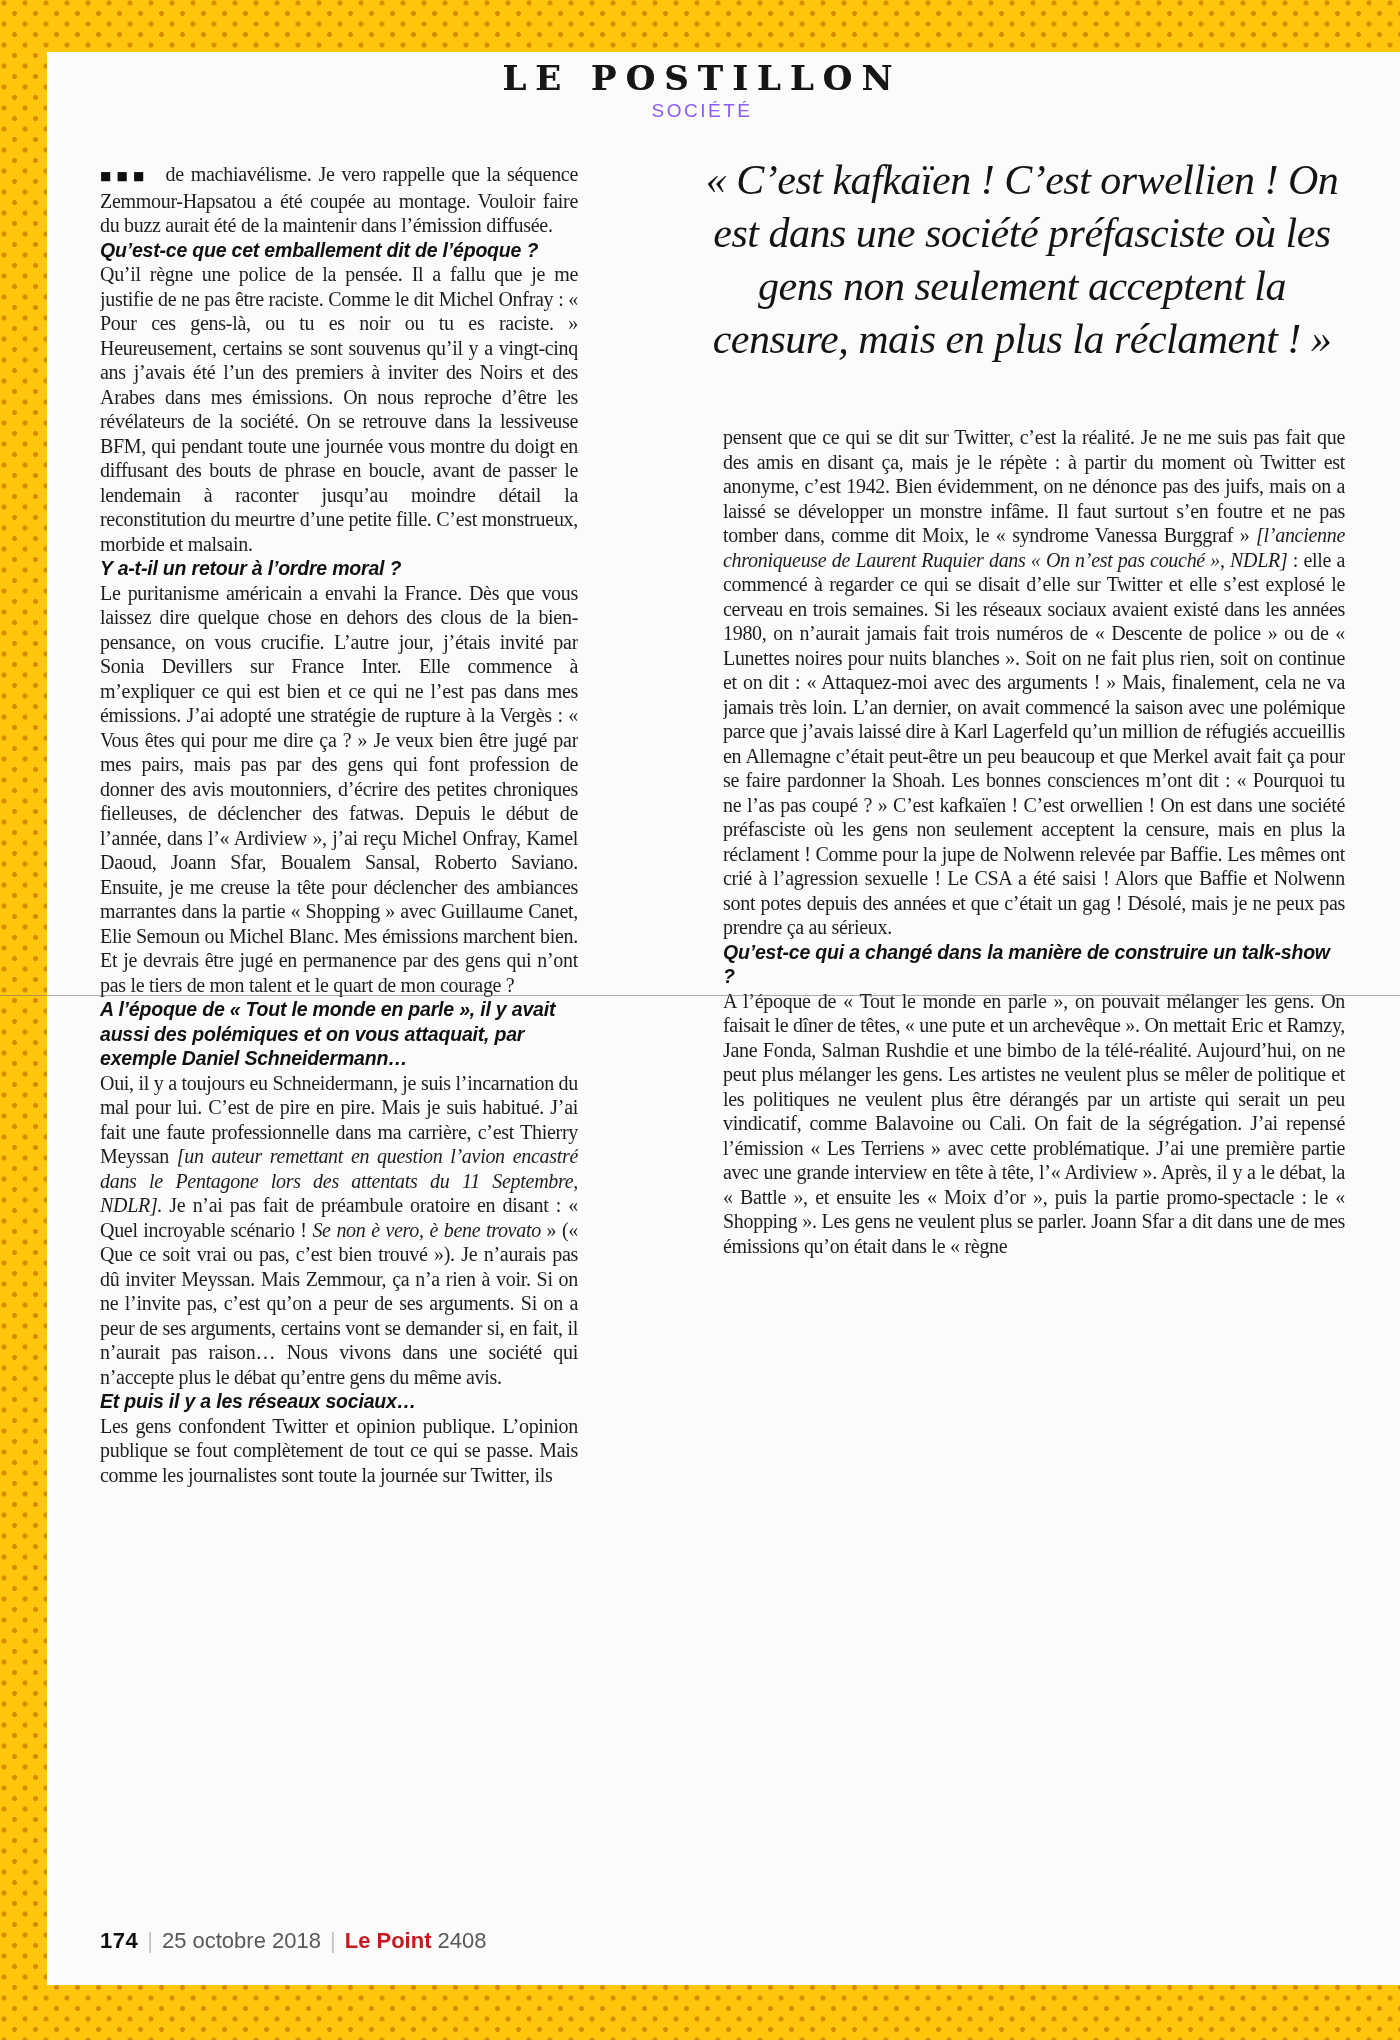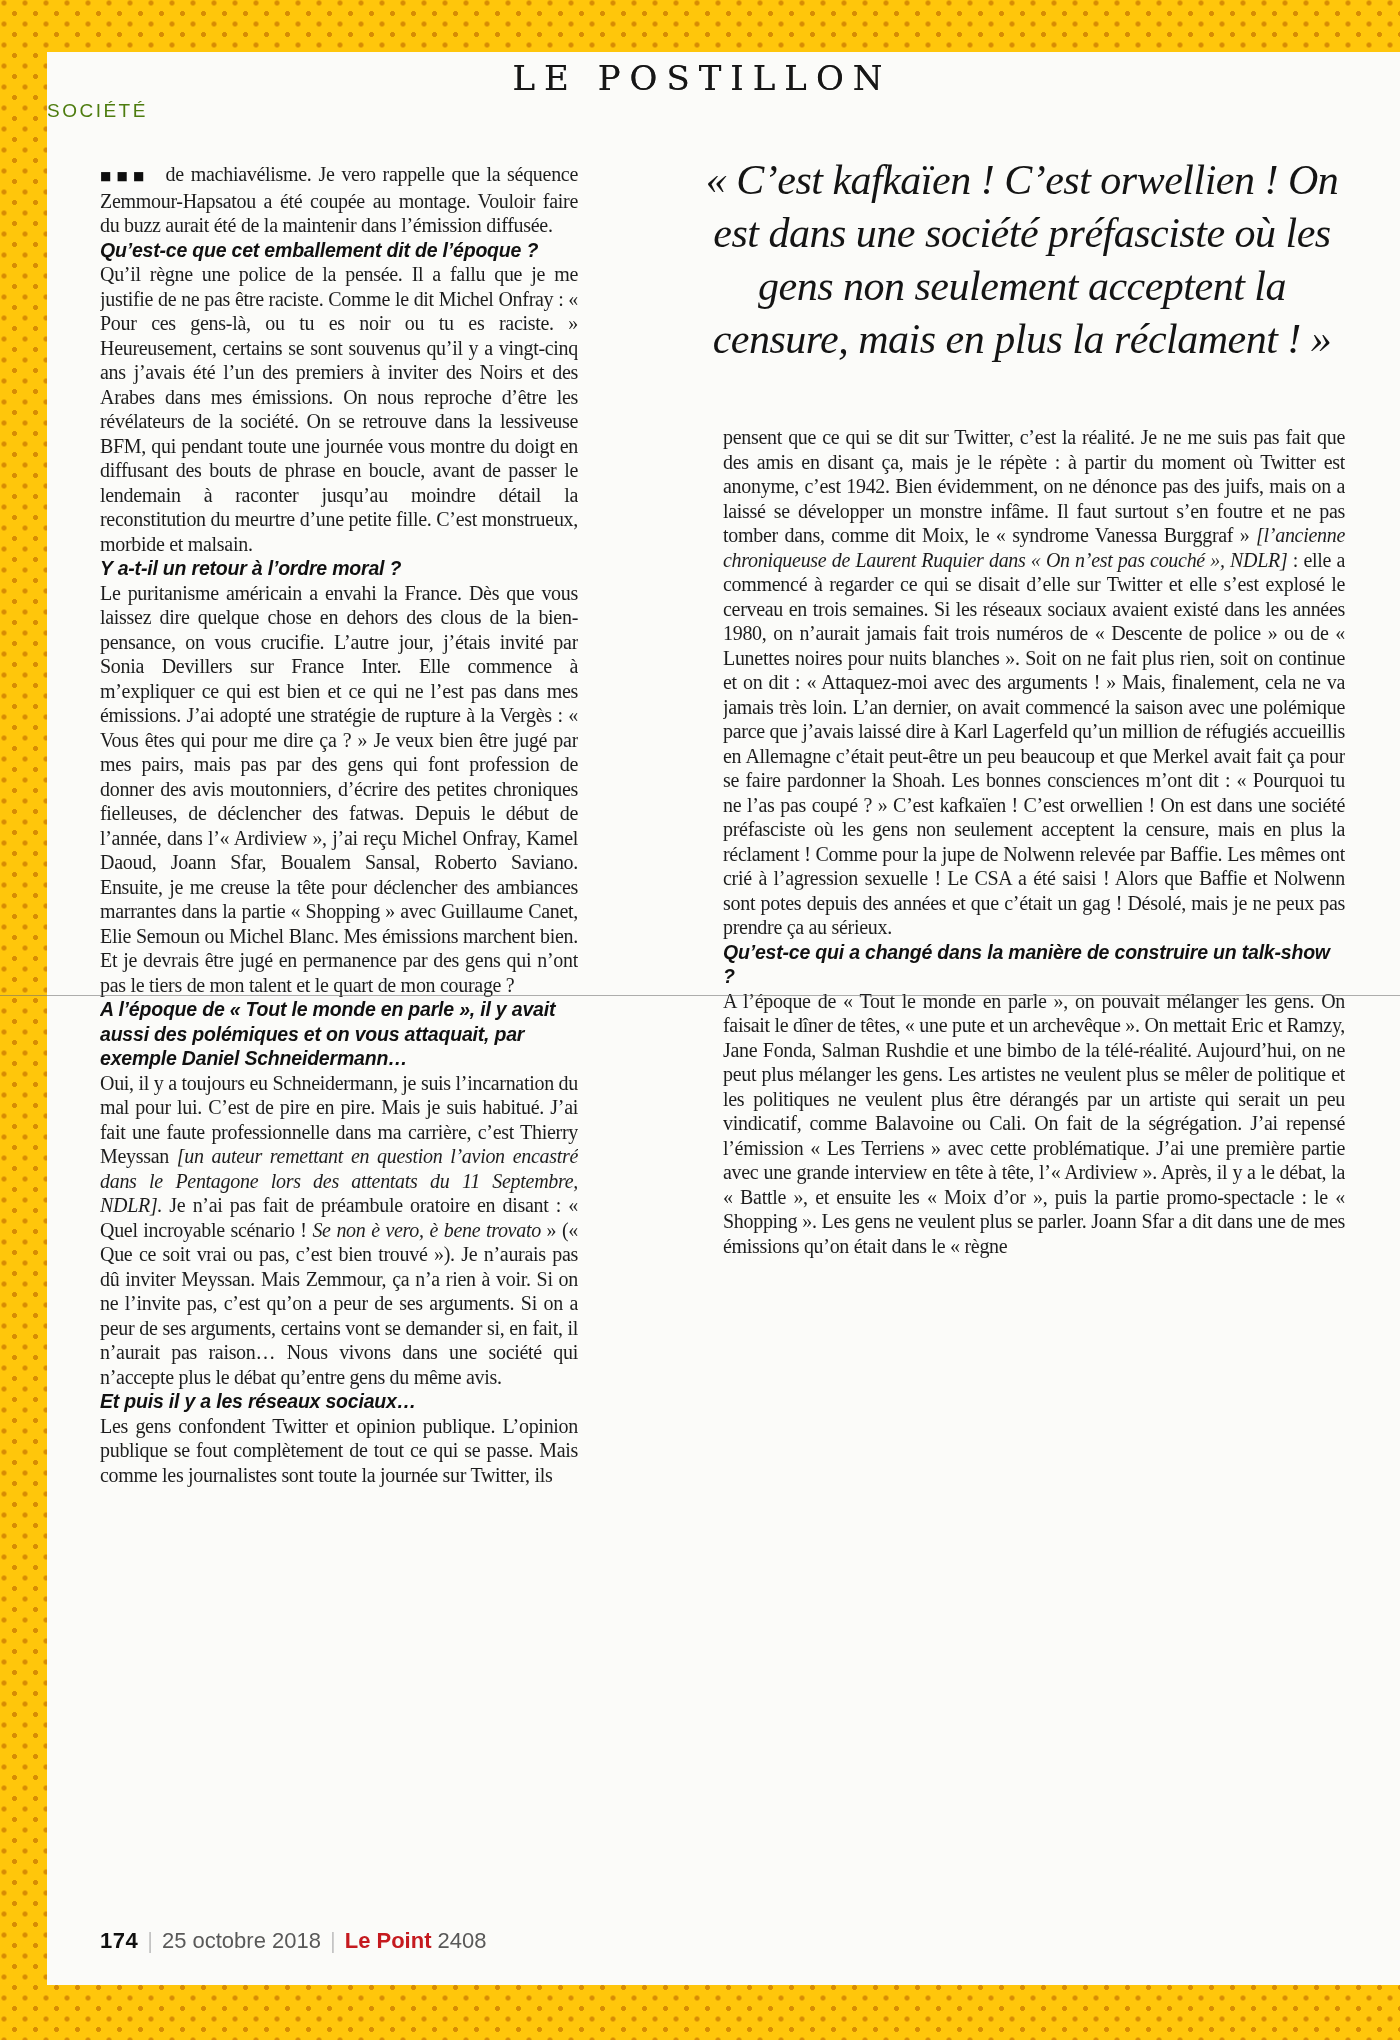--- a/index.html
+++ b/index.html
@@ -19,33 +19,33 @@
   .paper {
     position: absolute;
     left: 47px; top: 52px; right: 0; bottom: 55px;
     background: #fbfbf9;
   }
   
   .masthead {
     position: absolute; left: 0; top: 6px; width: 1310px;
     text-align: center;
     font-family: "DejaVu Serif", serif;
-    font-weight: 400;
+    font-weight: 700;
     font-size: 34px;
     letter-spacing: 9px;
     color: #161616;
     text-shadow: 0 0 0.4px #555;
   }
   .section-label {
     position: absolute; left: 0; top: 48px; width: 1310px;
-    text-align: left;
+    text-align: center;
     font-family: "Liberation Sans", sans-serif;
     font-size: 19px;
     letter-spacing: 2.5px;
-    color: #4d7c0f;
+    color: #8b5cf6;
   }
   
   .pull-quote {
     position: absolute; left: 650px; top: 102px; width: 650px;
     margin: 0;
     text-align: center;
     font-family: "Liberation Serif", serif;
     font-size: 42px;
     line-height: 53px;
     letter-spacing: -0.5px;

